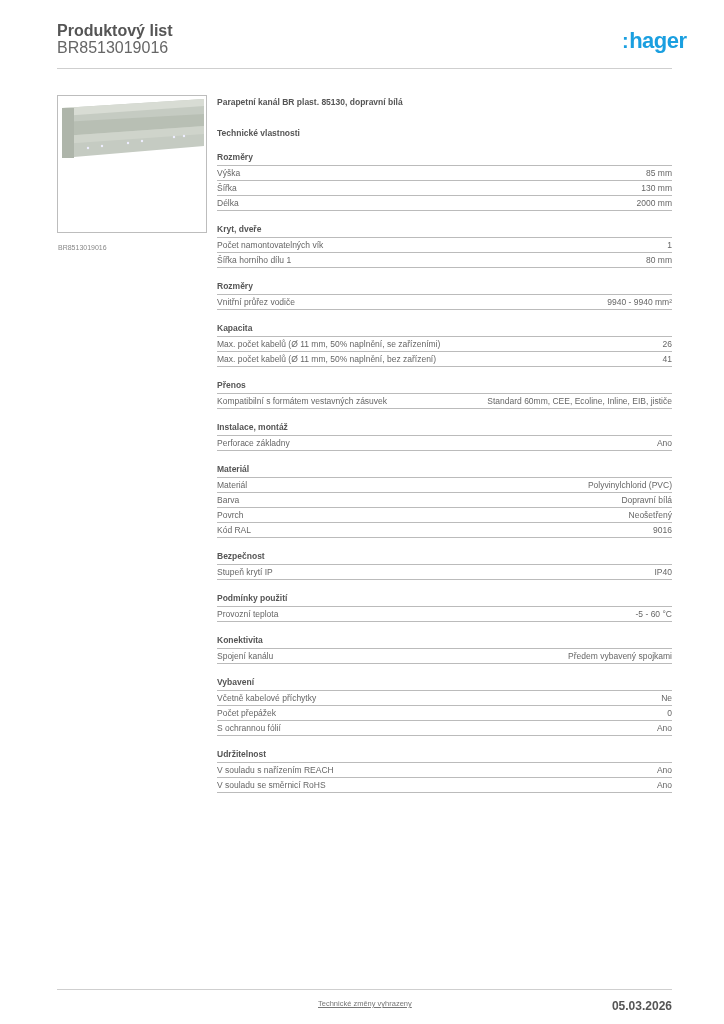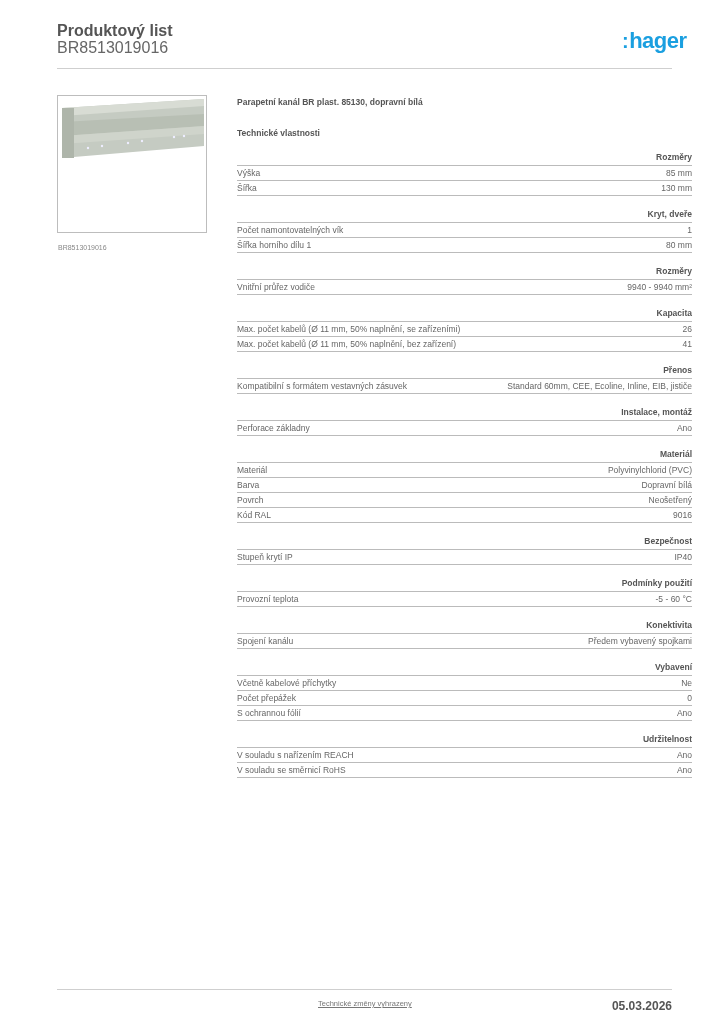--- a/index.html
+++ b/index.html
@@ -25,29 +25,29 @@
     position: absolute; left: 57px; top: 68px; width: 615px; height: 1px; background: #cfcfcf;
   }
   .img-box {
     position: absolute; left: 57px; top: 95px; width: 148px; height: 136px;
     border: 1px solid #bdbdbd; background: #fff; overflow: hidden;
   }
   .img-caption {
     position: absolute; left: 58px; top: 244px; font-size: 7px; color: #888;
   }
   .main {
-    position: absolute; left: 217px; top: 97px; width: 455px; margin-left: 20px;
+    position: absolute; left: 217px; top: 97px; width: 455px;
   }
   .product-name { font-size: 8.5px; font-weight: bold; color: #555; height: 12px; }
   .tech-heading { font-size: 8.5px; font-weight: bold; color: #555; margin-top: 19px; height: 12px; }
   .section { margin-top: 13px; }
   .section:first-of-type { margin-top: 12px; }
   .section-title {
     font-size: 8.5px; font-weight: bold; color: #555; height: 11px; line-height: 11px;
-    border-bottom: 1px solid #bbb; padding-bottom: 2px; text-align: right;
+    border-bottom: 1px solid #bbb; padding-bottom: 2px;
   }
   .row {
     display: flex; justify-content: space-between; align-items: flex-end;
     font-size: 8.5px; color: #666; border-bottom: 1px solid #bbb;
     padding: 2px 0 2px 0; line-height: 10px;
   }
   .row .label { max-width: 230px; }
   .row .value { text-align: right; }
   .footer-rule {
     position: absolute; left: 57px; top: 989px; width: 615px; height: 1px; background: #cfcfcf;
@@ -88,20 +88,24 @@
       <div class="section">
         <div class="section-title">Rozměry</div>
         <div class="row">
           <span class="label">Výška</span>
           <span class="value">85 mm</span>
         </div>
         <div class="row">
           <span class="label">Šířka</span>
           <span class="value">130 mm</span>
         </div>
+        <div class="row">
+          <span class="label">Délka</span>
+          <span class="value">2000 mm</span>
+        </div>
       </div>
       <div class="section">
         <div class="section-title">Kryt, dveře</div>
         <div class="row">
           <span class="label">Počet namontovatelných vík</span>
           <span class="value">1</span>
         </div>
         <div class="row">
           <span class="label">Šířka horního dílu 1</span>
           <span class="value">80 mm</span>

